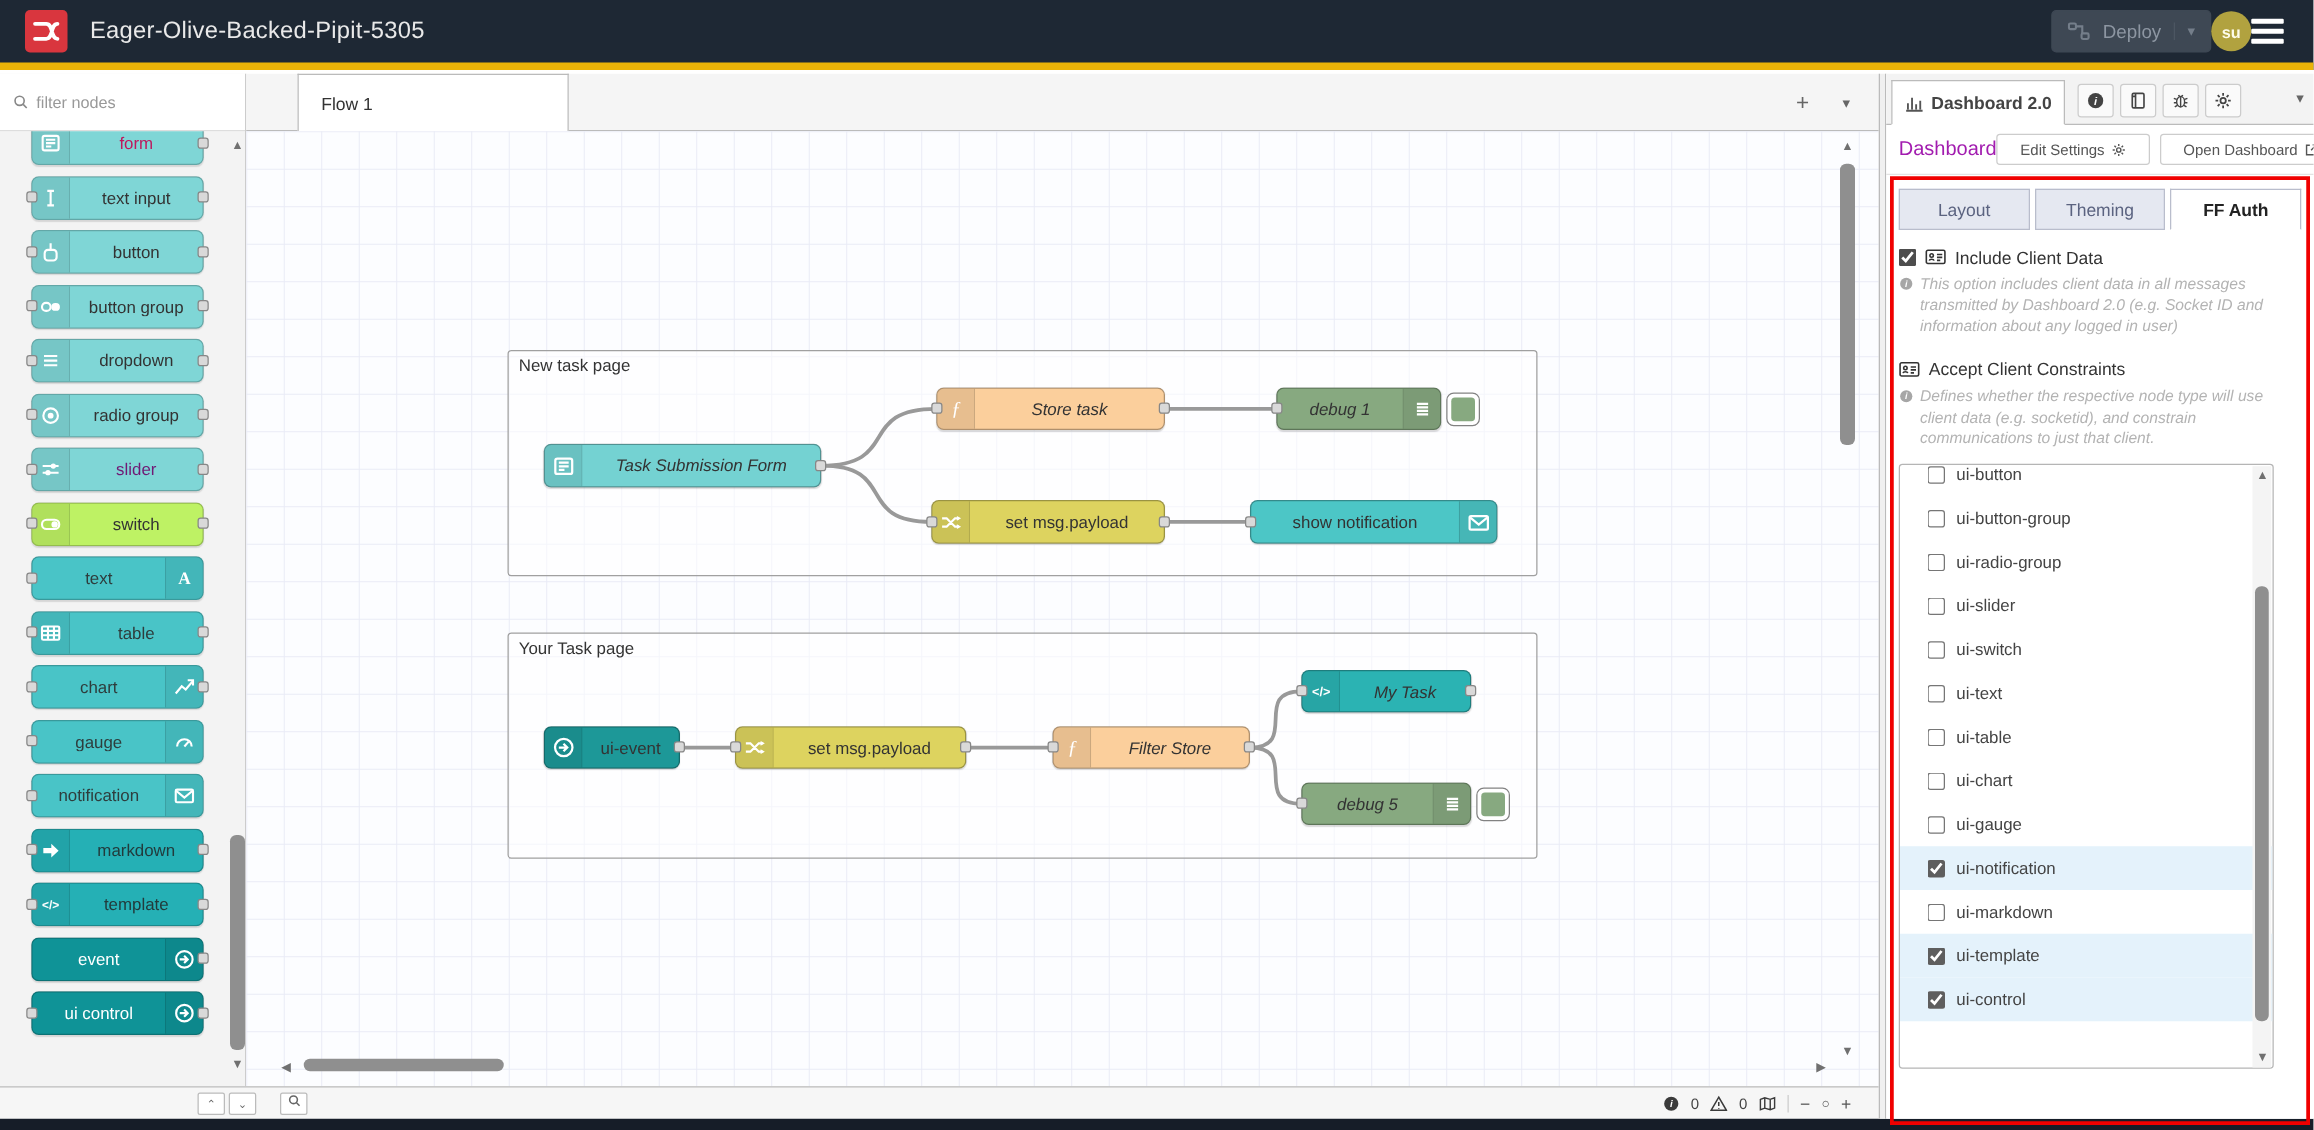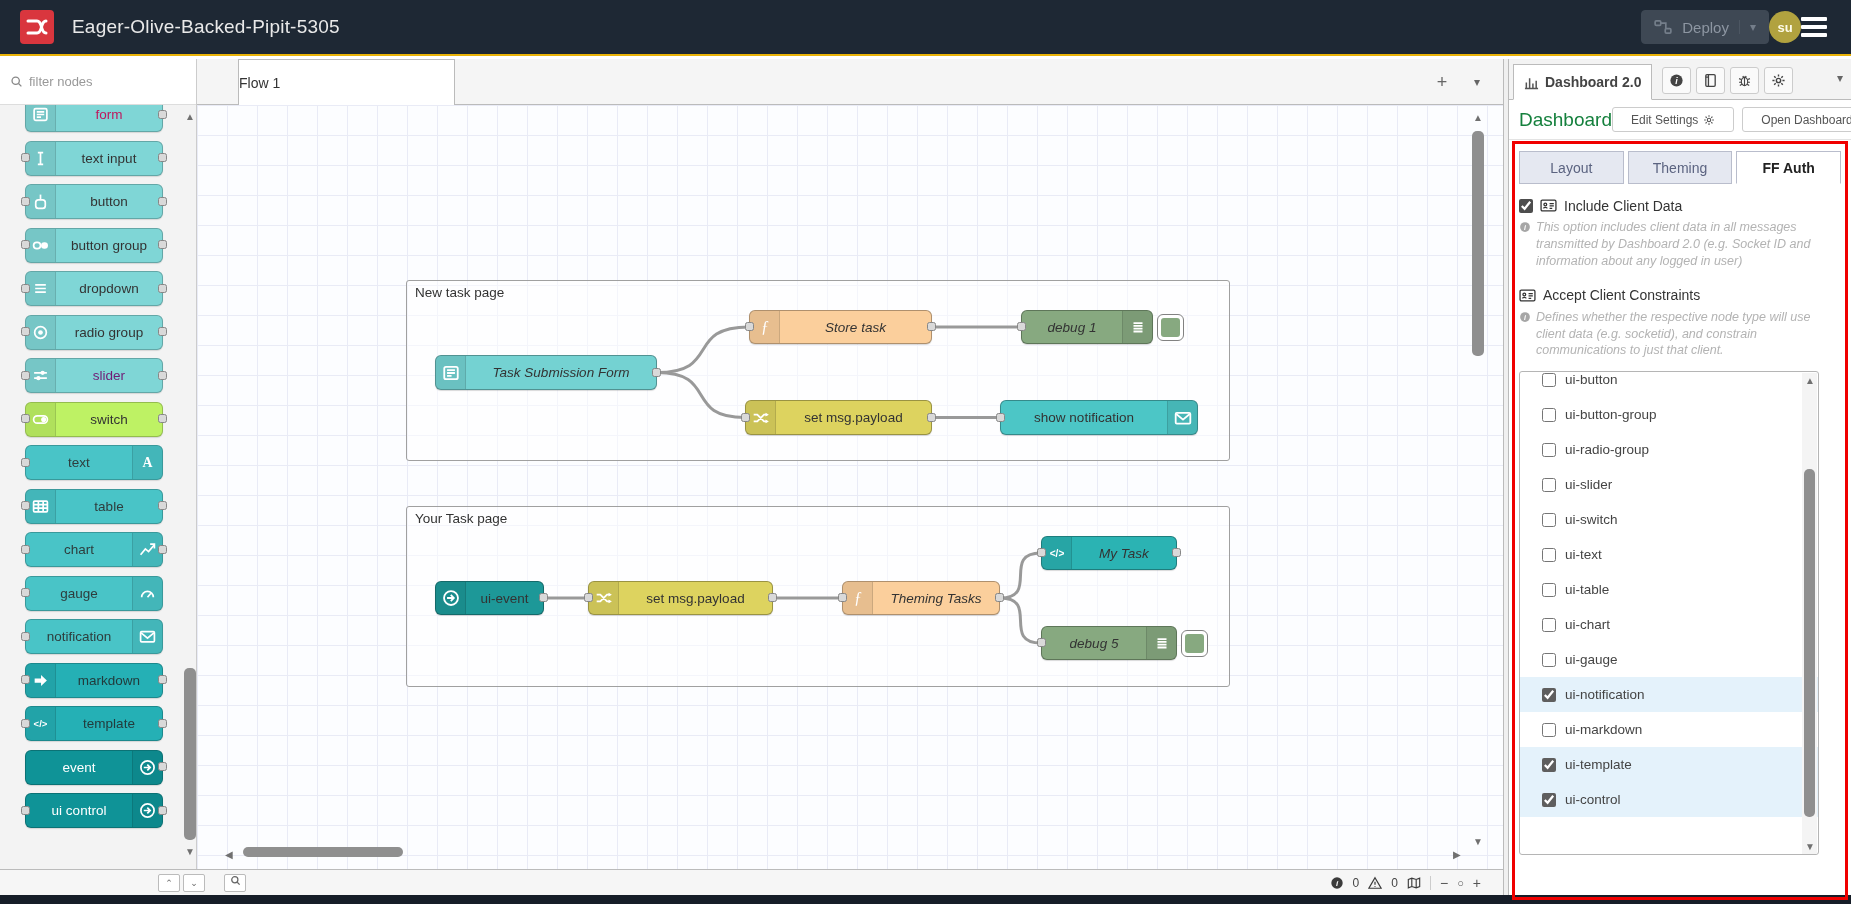--- a/index.html
+++ b/index.html
@@ -1,21 +1,21 @@
 <!DOCTYPE html>
 <html><head>
 <meta charset="utf-8">
 <style>
   * { margin:0; padding:0; box-sizing:border-box; }
   body { font-family:"Liberation Sans", sans-serif; background:#fff; }
   .screen { position:relative; width:1851px; height:904px; overflow:hidden; background:#fff; }
   .abs { position:absolute; }
 
   
-  .header { left:0; top:0; width:1851px; height:56px; background:#1e2834; border-bottom:2px solid #eab308; display:flex; align-items:center; }
+  .header { left:0; top:0; width:1851px; height:56px; background:#1e2834; border-bottom:6px solid #eab308; display:flex; align-items:center; }
   .logo { width:34px; height:34px; margin-left:20px; background:#d9363e; border-radius:4px; position:relative; }
   .logo svg { position:absolute; inset:5px; color:#fff; }
   .hdr-title { color:#e9e9e9; font-size:19px; margin-left:18px; letter-spacing:.2px; }
   .hdr-right { margin-left:auto; display:flex; align-items:center; margin-right:24px; }
   .deploy-btn { background:#3e4854; color:#8d96a2; border:1px solid #3e4854; border-radius:4px; height:34px; display:flex; align-items:center; gap:10px; padding:0 12px; font-size:15px; }
   .deploy-btn svg { width:18px; height:18px; color:#747e8a; }
   .deploy-caret { color:#747e8a; font-size:12px; padding-left:10px; border-left:1px solid #4c5662; }
   .avatar { width:32px; height:32px; border-radius:50%; background:#b1a23f; color:#fdfbe9; font-size:13px; font-weight:bold; display:flex; align-items:center; justify-content:center; }
   .burger { width:26px; display:flex; flex-direction:column; gap:4px; cursor:pointer; }
   .burger div { height:4px; background:#fff; border-radius:1px; }
@@ -31,21 +31,21 @@
   .pal-item .lbl { flex:1; text-align:center; padding:0 4px; white-space:nowrap; overflow:hidden; }
   .pal-icon { width:30px; align-self:stretch; display:flex; align-items:center; justify-content:center; color:#fff; background:rgba(0,0,0,.07); flex:none; }
   .pal-icon.left { border-right:1px solid rgba(0,0,0,.12); border-radius:5px 0 0 5px; }
   .pal-icon.right { border-left:1px solid rgba(0,0,0,.12); border-radius:0 5px 5px 0; }
   .pal-icon svg { width:17px; height:17px; }
   .nub { position:absolute; width:9px; height:9px; background:#d9d9d9; border:1px solid #878787; border-radius:2.5px; top:50%; margin-top:-5px; }
   .nub.l { left:-5px; } .nub.r { right:-5px; }
 
   
   .tabbar { left:197px; top:59px; width:1306px; height:46px; background:#f5f5f5; border-bottom:1px solid #bbb; }
-  .flowtab { position:absolute; left:41px; top:0; width:217px; height:46px; background:#fff; border:1px solid #bbb; border-bottom:none; font-size:14px; color:#333; display:flex; align-items:center; }
+  .flowtab { position:absolute; left:41px; top:0; width:217px; height:46px; background:#fff; border:1px solid #bbb; border-bottom:none; font-size:14px; color:#333; display:flex; align-items:center; padding-left:18px; }
   .tab-plus { position:absolute; right:48px; top:10px; width:26px; height:26px; color:#666; font-size:18px; text-align:center; line-height:26px; cursor:pointer; }
   .tab-caret { position:absolute; right:16px; top:10px; width:20px; height:26px; color:#666; font-size:12px; text-align:center; line-height:26px; cursor:pointer; }
   .canvas { left:197px; top:105px; width:1306px; height:764px; background:#fcfdff;
     background-image:linear-gradient(to right,#e9ebf6 1px,transparent 1px),linear-gradient(to bottom,#e9ebf6 1px,transparent 1px);
     background-size:30px 30px; overflow:hidden; }
   .grp { position:absolute; border:1.5px solid #a0a0a0; border-radius:3px; background:rgba(255,255,255,.5); }
   .grp .gl { position:absolute; left:8px; top:4px; font-size:13.5px; color:#333; white-space:nowrap;text-align:center; }
   .wires { position:absolute; left:0; top:0; z-index:2; pointer-events:none; }
   .node { position:absolute; z-index:3; border:1px solid rgba(0,0,0,.3); border-radius:6px; display:flex; align-items:center; font-size:13.5px; color:#333; box-shadow:0 1px 1px rgba(0,0,0,.15); cursor:move; }
   .node .lbl { flex:1; text-align:center; padding:0 6px; white-space:nowrap; }
@@ -73,21 +73,21 @@
   
   .sdiv { left:1503px; top:59px; width:6px; height:836px; background:#f0f0f0; border-left:1px solid #bbb; border-right:1px solid #bbb; }
   .sidebar { left:1509px; top:59px; width:342px; height:836px; background:#fff; }
   .stabs { position:absolute; left:0; top:0; width:342px; height:41px; background:#f3f3f3; border-bottom:1px solid #bbb; }
   .dash-tab { position:absolute; left:4px; top:5px; height:36px; background:#fff; border:1px solid #bbb; border-bottom:1px solid #fff; display:flex; align-items:center; gap:6px; padding:0 10px; font-size:14px; font-weight:bold; color:#444; }
   .dash-tab svg { width:15px; height:15px; color:#555; }
   .sbtn { position:absolute; top:8px; width:29px; height:27px; border:1px solid #ccc; border-radius:3px; background:#fafafa; display:flex; align-items:center; justify-content:center; color:#444; cursor:pointer; }
   .sbtn svg { width:15px; height:15px; }
   .scaret { position:absolute; top:12px; right:8px; color:#666; font-size:12px; cursor:pointer; }
   .dash-hdr { position:absolute; left:0; top:41px; width:342px; height:40px; border-bottom:1px solid #e3e3e3; display:flex; align-items:center; padding:0 10px; }
-  .dash-hdr .t { font-size:19px; color:#15803d; }
+  .dash-hdr .t { font-size:16px; color:#a21caf; }
   .mini-btn { height:25px; border:1px solid #ccc; border-radius:3px; background:#fff; color:#555; font-size:12px; display:flex; align-items:center; gap:5px; padding:0 18px; margin-left:8px; cursor:pointer; white-space:nowrap; }
   .mini-btn svg { width:12px; height:12px; }
   .mini-btn.first { margin-left:auto; }
   .redbox { left:1512px; top:141px; width:336px; height:759px; border:3px solid #f00000; z-index:20; pointer-events:none; }
   .ffwrap { position:absolute; left:10px; top:92px; width:322px; }
   .ptabs { display:flex; gap:4px; }
   .ptab { flex:1; height:33px; background:#e5e8f1; border:1px solid #b9bdcc; font-size:14px; color:#5b6380; display:flex; align-items:center; justify-content:center; cursor:pointer; }
   .ptab.active { background:#fff; border-bottom:1px solid #fff; font-weight:bold; color:#222; }
   .chkrow { display:flex; align-items:center; gap:7px; margin-top:13px; font-size:14px; color:#333; }
   .chkrow input { width:14px; height:14px; accent-color:#4d4d4d; }
@@ -429,21 +429,21 @@
         <span class="lbl">set msg.payload</span>
         <span class="nub l"></span>
         <span class="nub r"></span>
       </div>
       <div class="node it" style="left: 645px; top: 476px; width: 158px; height: 34px; background: rgb(251, 207, 156);">
         <span class="nicon left">
           <svg viewBox="0 0 16 16" fill="none" stroke="currentColor" stroke-width="1.6">
             <text x="8" y="12.5" text-anchor="middle" font-size="14" font-style="italic" font-family="Liberation Serif,serif" fill="currentColor" stroke="none">ƒ</text>
           </svg>
         </span>
-        <span class="lbl">Theming Tasks</span>
+        <span class="lbl">Filter Store</span>
         <span class="nub l"></span>
         <span class="nub r"></span>
       </div>
       <div class="node it" style="left: 844px; top: 431px; width: 136px; height: 34px; background: rgb(43, 179, 179);">
         <span class="nicon left">
           <svg viewBox="0 0 16 16" fill="none" stroke="currentColor" stroke-width="1.6">
             <text x="8" y="11.5" text-anchor="middle" font-size="9" font-weight="bold" fill="currentColor" stroke="none">&lt;/&gt;</text>
           </svg>
         </span>
         <span class="lbl">My Task</span>

